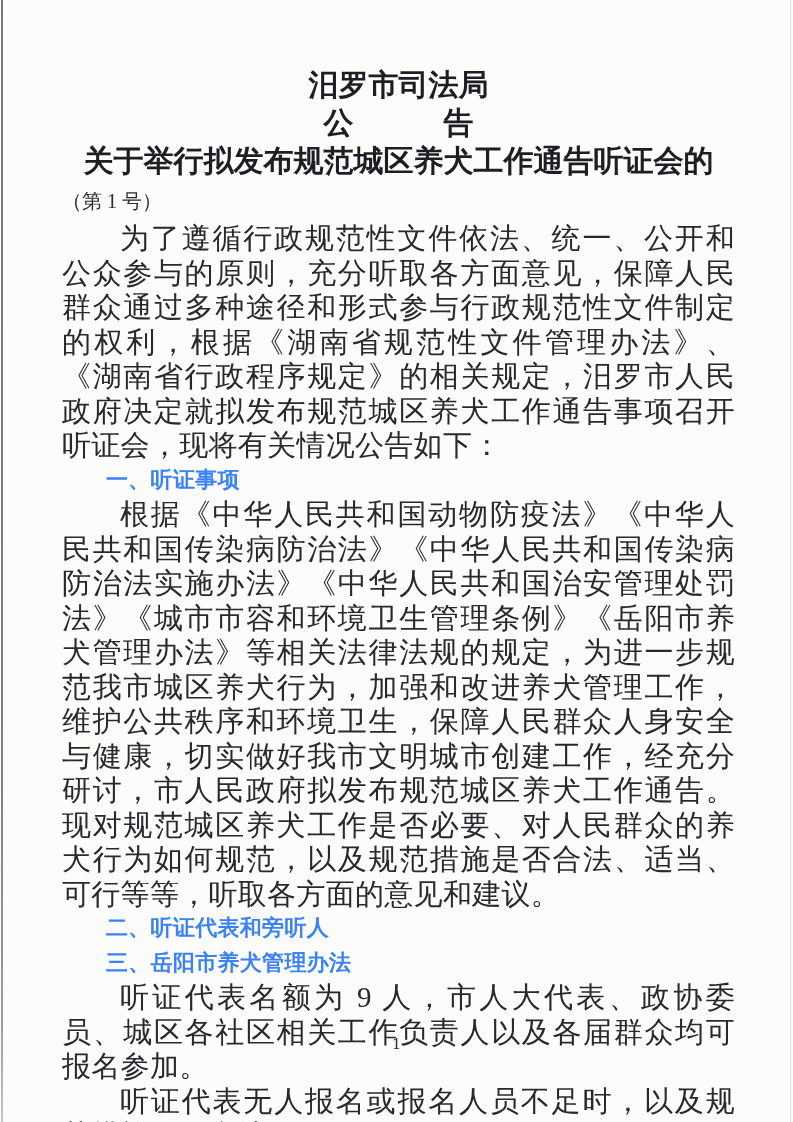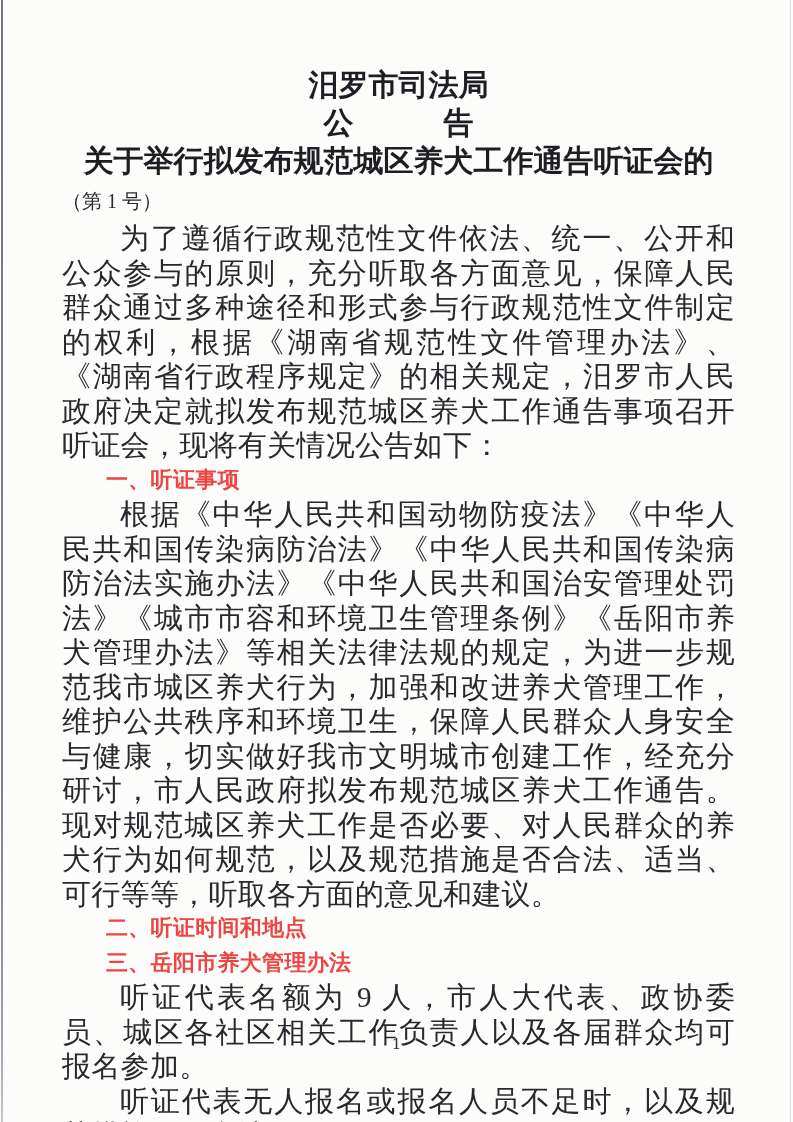--- a/index.html
+++ b/index.html
@@ -51,21 +51,21 @@
     letter-spacing: 0.3px;
     color: #28282e;
   }
   .sec-heading {
     font-family: "Liberation Sans", "DejaVu Sans", sans-serif;
     font-weight: bold;
     font-size: 22px; line-height: 34.5px;
     text-indent: 2em;
     margin: 0;
     letter-spacing: 0.3px;
-    color: #ef4444;
+    color: #3b82f6;
   }
   .page-number {
     position: absolute; top: 1035px; left: 0; right: 0;
     text-align: center;
     font-size: 15px; line-height: 18px;
     color: #333;
     font-family: "DejaVu Serif", serif;
   }
 </style>
 </head>
@@ -77,20 +77,20 @@
 
   <div class="content">
     <h1 class="doc-org">汨罗市司法局</h1>
     <h1 class="doc-title">公　　　告</h1>
     <h1 class="doc-title">关于举行拟发布规范城区养犬工作通告听证会的</h1>
     <div class="doc-number">（第 1 号）</div>
 
     <p class="para">为了遵循行政规范性文件依法、统一、公开和公众参与的原则，充分听取各方面意见，保障人民群众通过多种途径和形式参与行政规范性文件制定的权利，根据《湖南省规范性文件管理办法》、《湖南省行政程序规定》的相关规定，汨罗市人民政府决定就拟发布规范城区养犬工作通告事项召开听证会，现将有关情况公告如下：</p>
     <p class="sec-heading">一、听证事项</p>
     <p class="para">根据《中华人民共和国动物防疫法》《中华人民共和国传染病防治法》《中华人民共和国传染病防治法实施办法》《中华人民共和国治安管理处罚法》《城市市容和环境卫生管理条例》《岳阳市养犬管理办法》等相关法律法规的规定，为进一步规范我市城区养犬行为，加强和改进养犬管理工作，维护公共秩序和环境卫生，保障人民群众人身安全与健康，切实做好我市文明城市创建工作，经充分研讨，市人民政府拟发布规范城区养犬工作通告。现对规范城区养犬工作是否必要、对人民群众的养犬行为如何规范，以及规范措施是否合法、适当、可行等等，听取各方面的意见和建议。</p>
-    <p class="sec-heading">二、听证时间和地点</p>
+    <p class="sec-heading">二、听证代表和旁听人</p>
     <p class="sec-heading">三、岳阳市养犬管理办法</p>
     <p class="para">听证代表名额为 9 人，市人大代表、政协委员、城区各社区相关工作负责人以及各届群众均可报名参加。</p>
     <p class="para">听证代表无人报名或报名人员不足时，以及规范措施是否合法。</p>
   </div>
 
   <div class="page-number">1</div>
 </div>
 
 </body></html>

